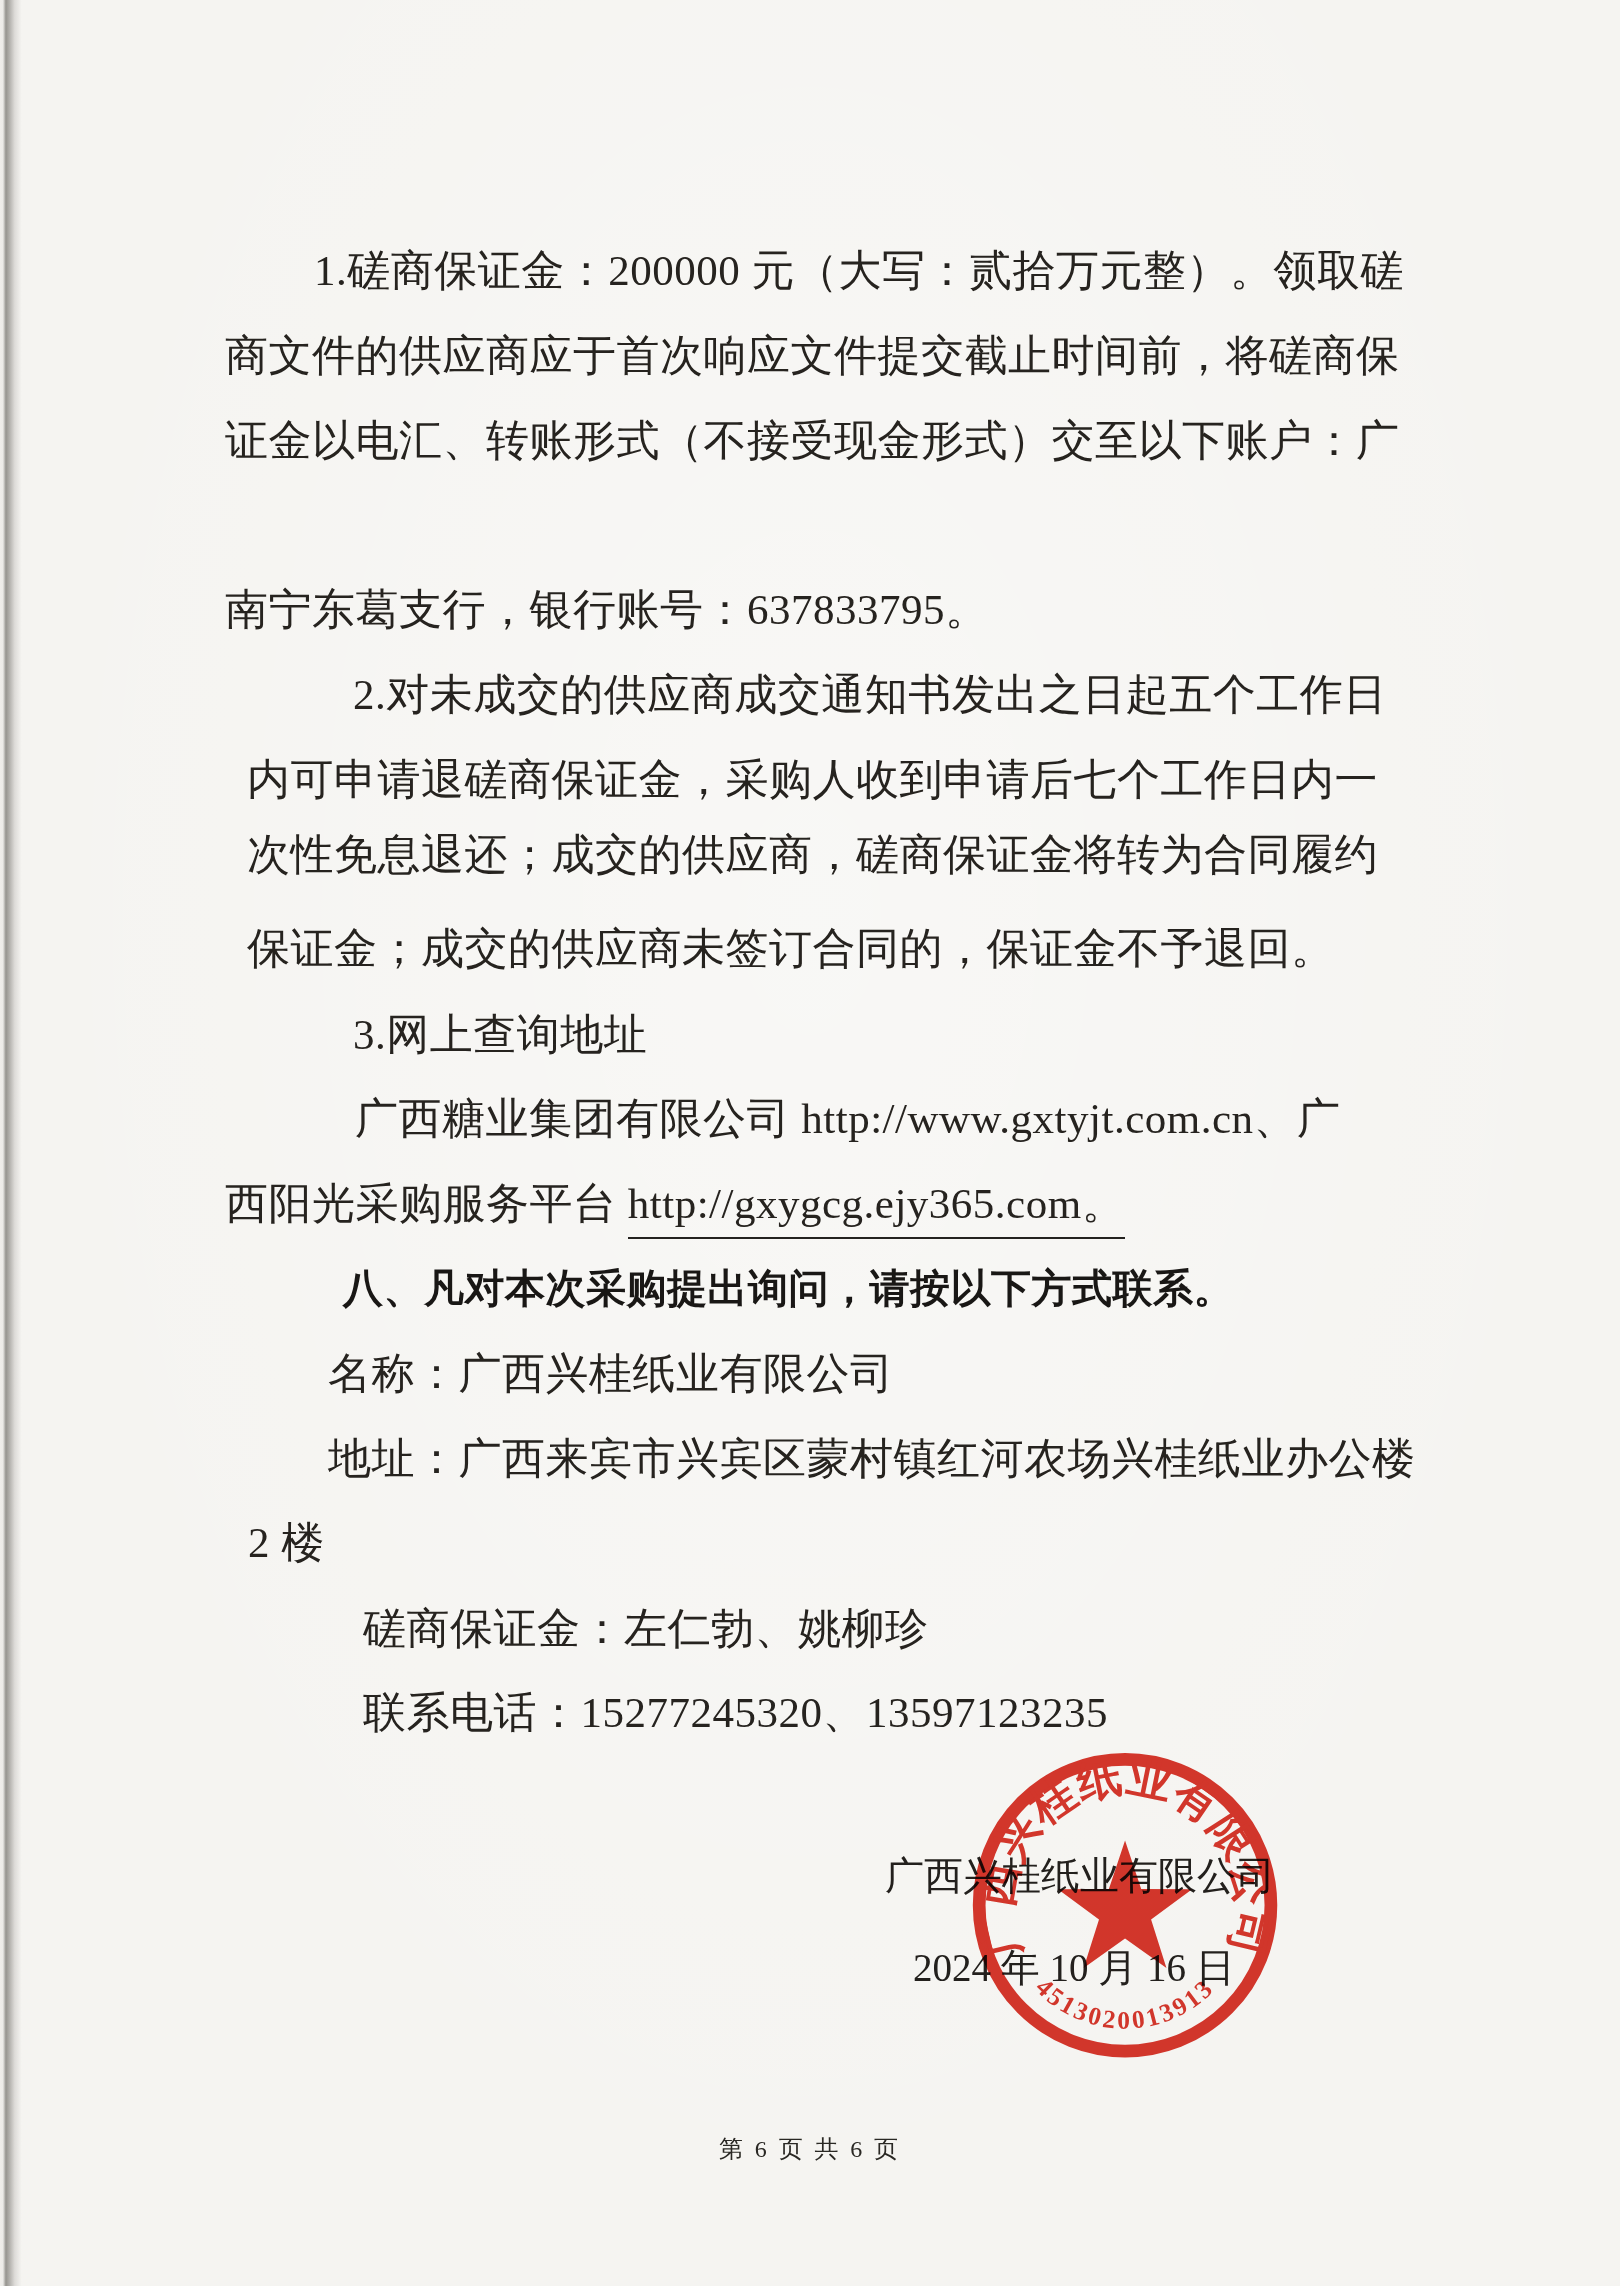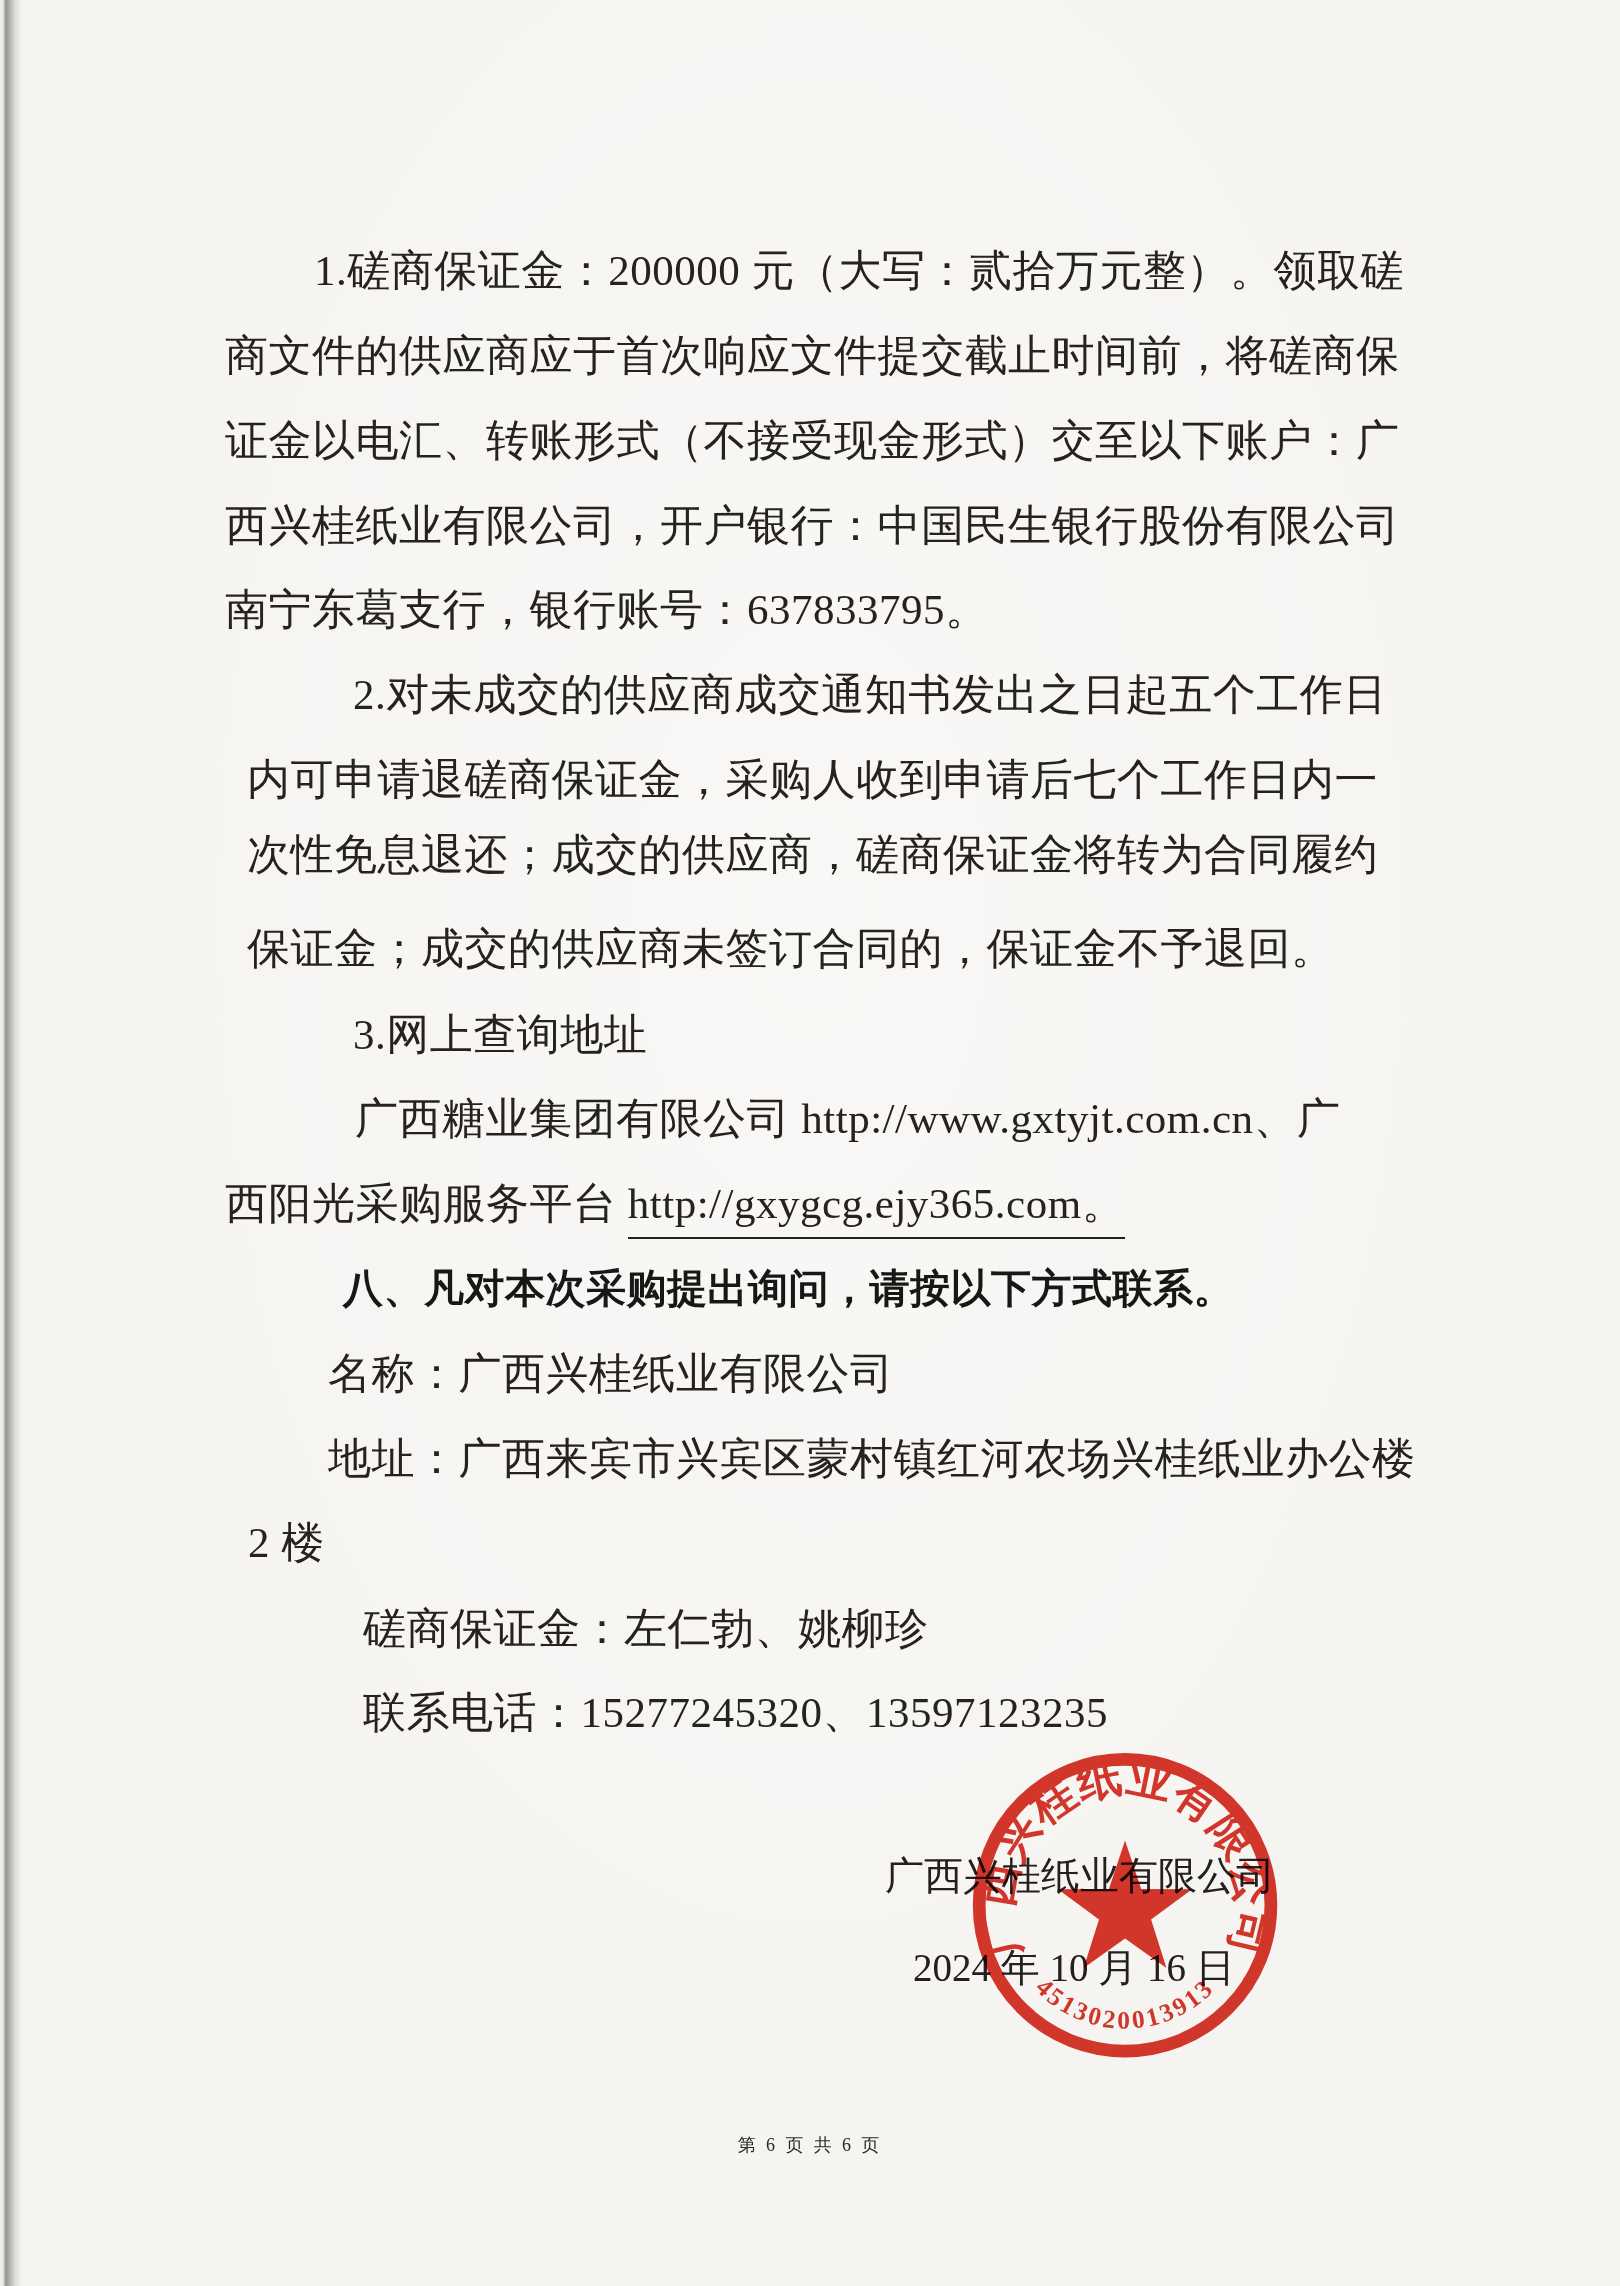--- a/index.html
+++ b/index.html
@@ -46,21 +46,21 @@
     position:absolute;
     font-size:39px;
     color:#23201d;
     white-space:pre;
     letter-spacing:0;
   }
   .footer{
     position:absolute;
     left:0;right:0;top:2133px;
     text-align:center;
-    font-size:18px;
+    font-size:24px;
     letter-spacing:2.9px;
     color:#2a2824;
   }
   .seal{
     position:absolute;
     left:941px;top:1730px;
     width:372px;height:372px;
     mix-blend-mode:multiply;
     opacity:.93;
   }
@@ -68,21 +68,20 @@
 </style>
 </head>
 <body>
 
 <div class="page">
   <div class="edge-left"></div>
 
   <div class="line" style="left:314px;top:243px">1.磋商保证金：200000 元（大写：贰拾万元整）。领取磋</div>
   <div class="line" style="left:225px;top:328px">商文件的供应商应于首次响应文件提交截止时间前，将磋商保</div>
   <div class="line" style="left:225px;top:413px">证金以电汇、转账形式（不接受现金形式）交至以下账户：广</div>
-  <div class="line" style="left:225px;top:498px">西兴桂纸业有限公司，开户银行：中国民生银行股份有限公司</div>
   <div class="line" style="left:225px;top:582px">南宁东葛支行，银行账号：637833795。</div>
   <div class="line" style="left:353px;top:667px">2.对未成交的供应商成交通知书发出之日起五个工作日</div>
   <div class="line" style="left:247px;top:752px">内可申请退磋商保证金，采购人收到申请后七个工作日内一</div>
   <div class="line" style="left:247px;top:827px">次性免息退还；成交的供应商，磋商保证金将转为合同履约</div>
   <div class="line" style="left:247px;top:921px">保证金；成交的供应商未签订合同的，保证金不予退回。</div>
   <div class="line" style="left:353px;top:1007px">3.网上查询地址</div>
   <div class="line" style="left:355px;top:1091px">广西糖业集团有限公司 http://www.gxtyjt.com.cn、广</div>
   <div class="line" style="left:225px;top:1176px"><span>西阳光采购服务平台 </span><span class="u">http://gxygcg.ejy365.com。</span></div>
   <div class="line bold" style="left:343px;top:1264px">八、凡对本次采购提出询问，请按以下方式联系。</div>
   <div class="line" style="left:328px;top:1431px">地址：广西来宾市兴宾区蒙村镇红河农场兴桂纸业办公楼</div>

